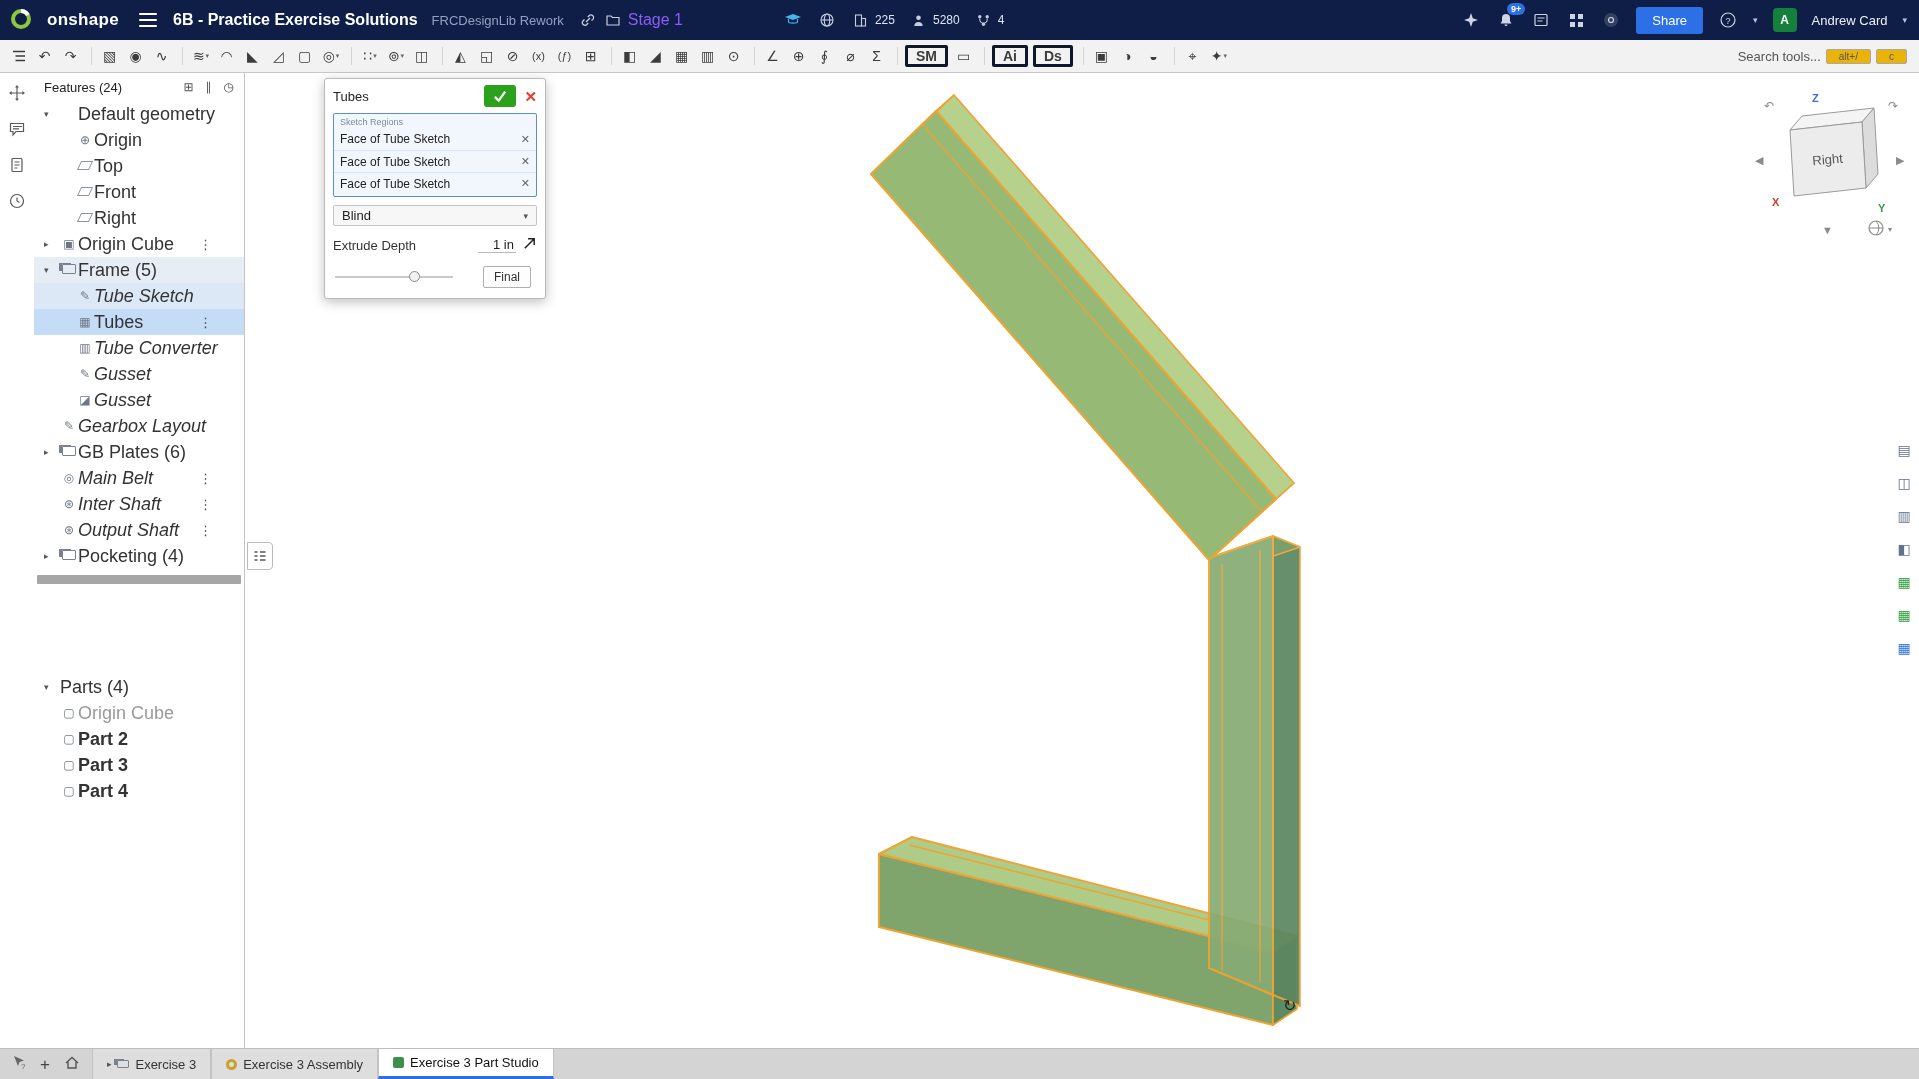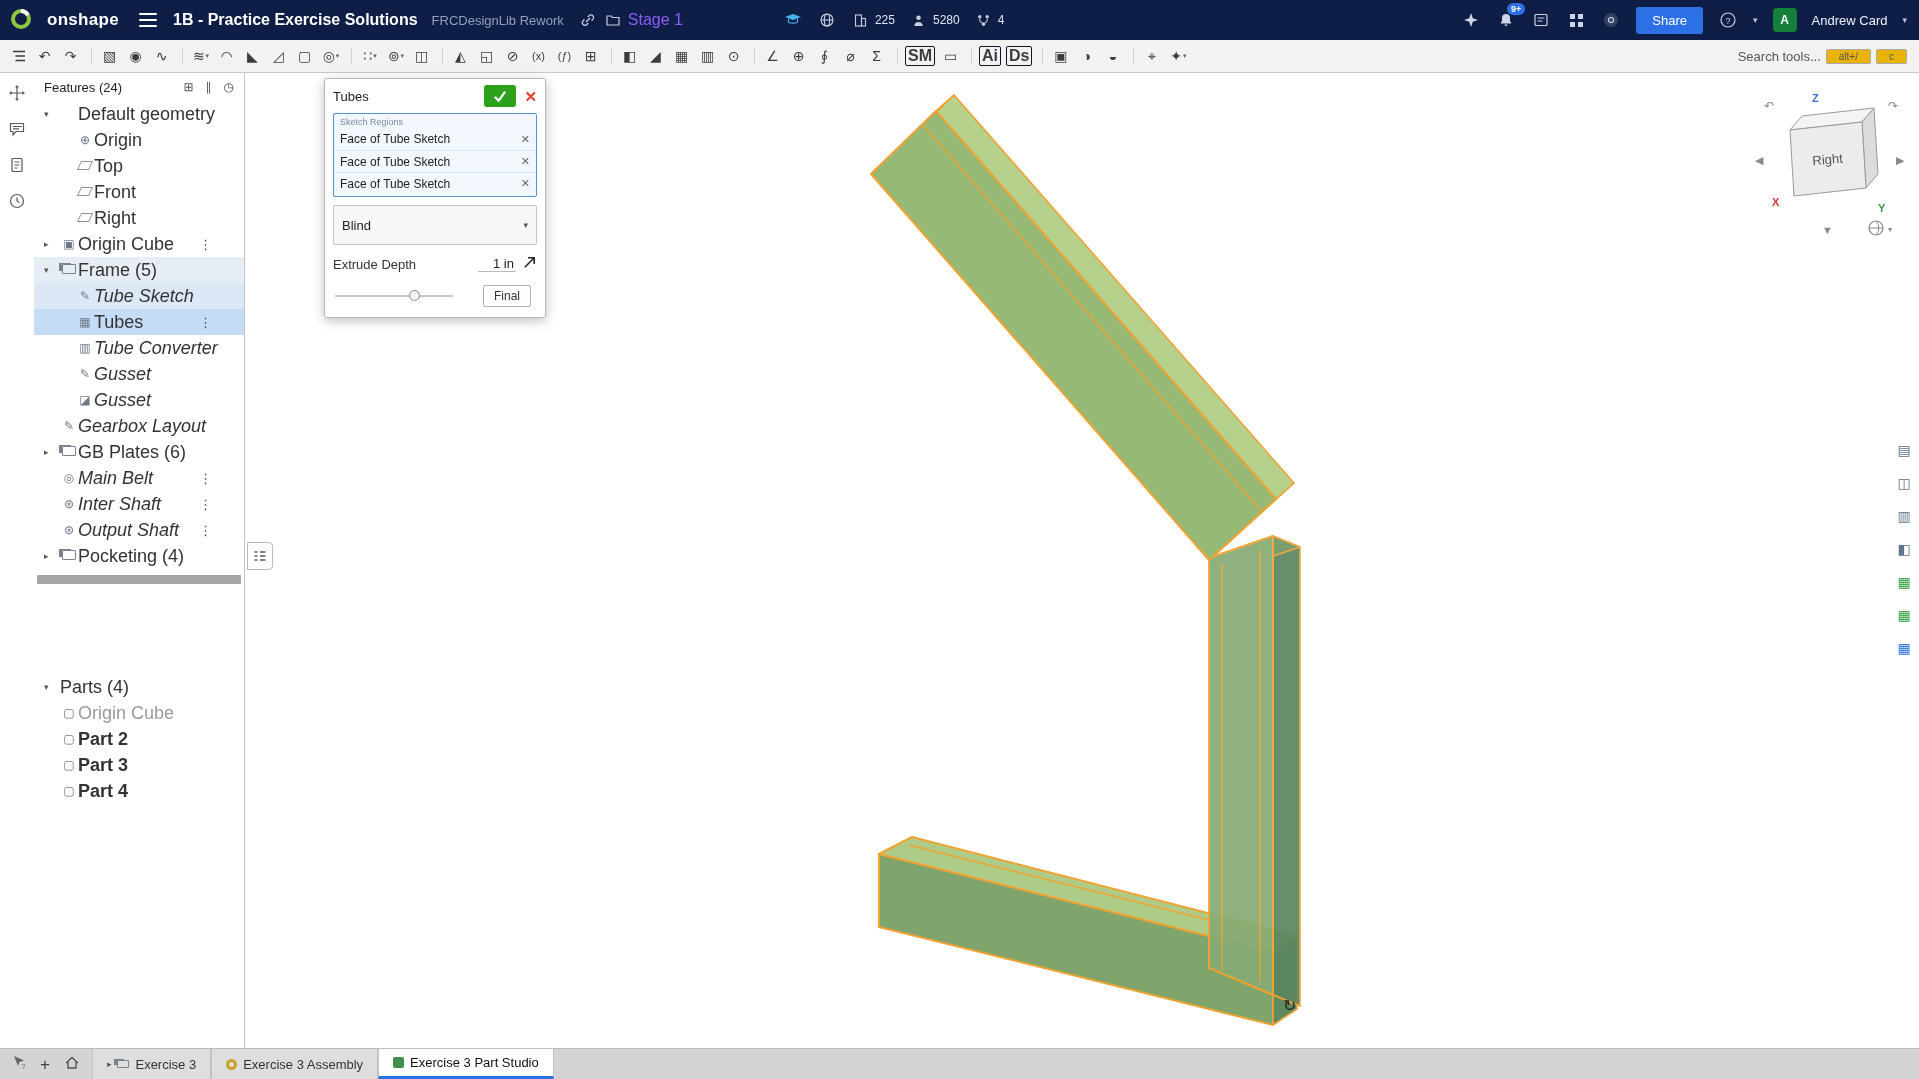--- a/index.html
+++ b/index.html
@@ -25,21 +25,21 @@
   .share-btn{background:#2d6fe4;color:#fff;border:none;border-radius:3px;font-size:13px;padding:6px 16px;cursor:pointer;font-family:inherit}
   .avatar{width:24px;height:24px;border-radius:4px;background:#157f3c;display:flex;align-items:center;justify-content:center;color:#fff;font-size:12px;font-weight:700}
   .uname{font-size:13px;color:#eef1f8}
   .tb-caret{font-size:9px;color:#b9c2d8}
 
   
   #toolbar{position:absolute;left:0;top:40px;width:1919px;height:33px;background:#f2f2f2;border-bottom:1px solid #c8c8c8;display:flex;align-items:center;padding:0 6px}
   .tool{min-width:26px;height:26px;display:flex;align-items:center;justify-content:center;color:#3c3c3c;font-size:14px;cursor:pointer;border-radius:2px;position:relative;padding:0 2px}
   .tool .tg{line-height:1}
   .tool .tc{font-size:7px;color:#666;margin-left:1px}
-  .tool.badge-txt .tg{font-size:16px;font-weight:700;border:1px solid #0f172a;border-radius:2px;padding:1px 2px}
+  .tool.badge-txt .tg{font-size:14px;font-weight:700;border:3px solid #0f172a;border-radius:2px;padding:1px 8px}
   .tool.wide .tg{font-size:11px}
   .sep-after{margin-right:13px}
   .sep-after::after{content:"";position:absolute;right:-8px;top:4px;height:18px;width:1px;background:#d2d2d2}
   .tb-search{margin-left:auto;display:flex;align-items:center;gap:5px;color:#555;font-size:13px;padding-right:6px;cursor:pointer}
   .kbd{border:1px solid #a9a9a9;border-radius:2px;background:#eab308;font-size:10px;padding:1px 12px;color:#555}
 
   
   #leftrail{position:absolute;left:0;top:73px;width:34px;bottom:31px;background:#fff;display:flex;flex-direction:column;align-items:center;padding-top:10px;gap:16px}
   .rail-ico{width:20px;height:20px;display:flex;align-items:center;justify-content:center;cursor:pointer}
 
@@ -76,21 +76,21 @@
   #dialog{position:absolute;left:324px;top:78px;width:222px;background:#fff;border:1px solid #b9b9b9;border-radius:3px;box-shadow:0 3px 12px rgba(0,0,0,.25);z-index:20;padding-bottom:10px}
   .dlg-head{display:flex;align-items:center;height:34px;padding:0 8px;gap:8px}
   .dlg-title{font-size:13px;color:#222;flex:1}
   .dlg-accept{width:32px;height:22px;background:#2ca21c;border-radius:3px;display:flex;align-items:center;justify-content:center;cursor:pointer}
   .dlg-close{color:#e23d2e;font-size:15px;font-weight:700;cursor:pointer;line-height:1}
   .dlg-list{margin:0 8px;border:1px solid #5b8fd4;background:#f2f7fd;border-radius:2px;padding:2px 0}
   .dlg-list-label{font-size:9px;color:#7a8aa5;padding:1px 6px}
   .region-row{display:flex;align-items:center;height:22px;padding:0 6px;font-size:12px;color:#222;border-top:1px solid #d7e5f6}
   .region-row:first-of-type{border-top:none}
   .region-x{margin-left:auto;color:#666;font-size:11px;cursor:pointer}
-  .dlg-select{margin:8px 8px 0 8px;height:40px;border:1px solid #c4c4c4;background:#f7f7f7;border-radius:2px;display:flex;align-items:center;padding:0 8px;font-size:13px;color:#222;cursor:pointer}
+  .dlg-select{margin:8px 8px 0 8px;height:21px;border:1px solid #c4c4c4;background:#f7f7f7;border-radius:2px;display:flex;align-items:center;padding:0 8px;font-size:13px;color:#222;cursor:pointer}
   .sel-caret{margin-left:auto;font-size:9px;color:#555}
   .dlg-depth{display:flex;align-items:center;margin:10px 8px 0 8px;gap:6px}
   .dlg-depth .lbl{font-size:13px;color:#333;flex:1}
   .dlg-depth .val{font-size:13px;color:#222;border-bottom:1px solid #bbb;min-width:38px;text-align:right;padding:0 2px}
   .dlg-sliderrow{display:flex;align-items:center;margin:12px 10px 0 10px}
   .slider{position:relative;width:118px;height:12px;flex:0 0 118px;cursor:pointer}
   .slider .track{position:absolute;left:0;right:0;top:5px;height:2px;background:#c9c9c9}
   .slider .knob{position:absolute;left:74px;top:0;width:11px;height:11px;border-radius:50%;background:#f2f2f2;border:1px solid #8a8a8a}
   .final-btn{margin-left:auto;margin-right:4px;border:1px solid #b0b0b0;background:#fdfdfd;border-radius:2px;font-size:12px;padding:3px 10px;cursor:pointer;font-family:inherit;color:#333}
 
@@ -126,21 +126,21 @@
           <path d="M11 3a8 8 0 016.9 4" fill="none" stroke="#fff" stroke-width="4"></path>
         </svg>
     </span>
     <span class="logotext">onshape</span>
   </div>
   <div class="hamburger">
       <span></span>
       <span></span>
       <span></span>
     </div>
-  <div class="tb-title">1B - Practice Exercise Solutions</div>
+  <div class="tb-title">6B - Practice Exercise Solutions</div>
   <div class="tb-subtitle">FRCDesignLib Rework</div>
   <div class="tb-ws">
     <span class="tb-ico">
       <svg width="14" height="14" viewBox="0 0 14 14" fill="none" stroke="#c7cede" stroke-width="1.3">
           <path d="M5 9l4-4M3.5 6.5l-1.3 1.3a2.6 2.6 0 003.7 3.7L7.2 10M6.8 4l1.3-1.3a2.6 2.6 0 013.7 3.7L10.5 7.5"></path>
         </svg>
     </span>
     <span class="tb-ico">
       <svg width="14" height="12" viewBox="0 0 14 12" fill="none" stroke="#c7cede" stroke-width="1.2">
           <path d="M1 2h4l1.5 1.5H13V11H1z"></path>

